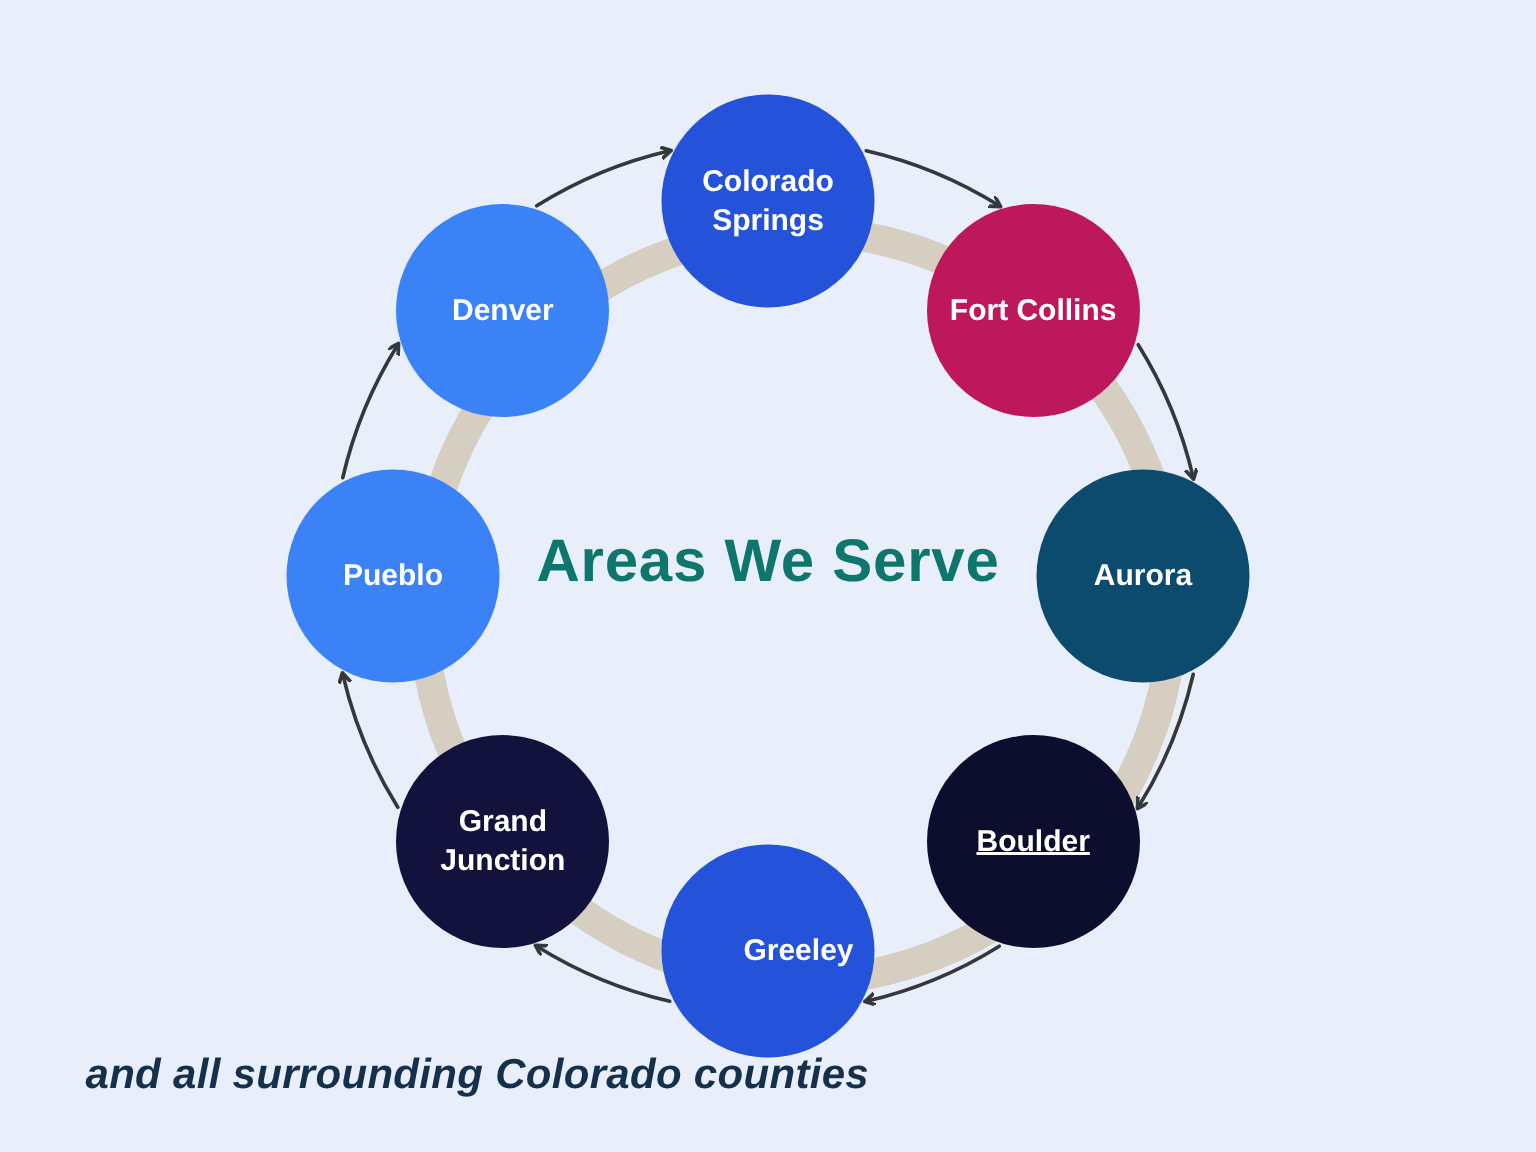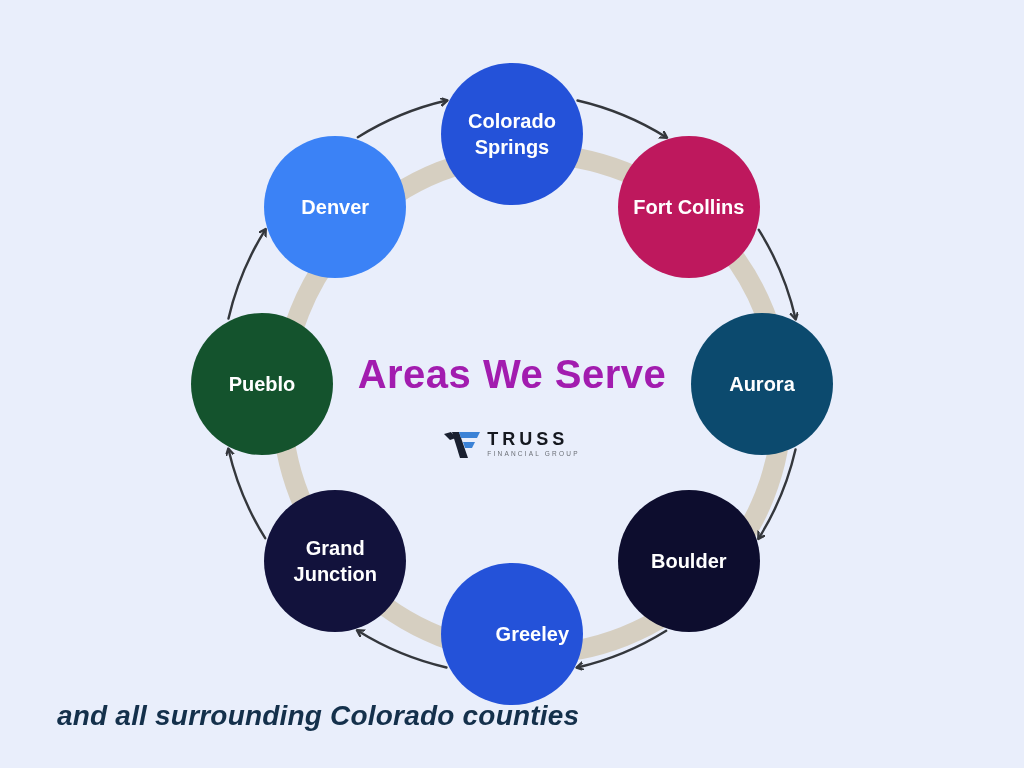--- a/index.html
+++ b/index.html
@@ -35,21 +35,21 @@
   .center{
     position:absolute;
     left:312px;top:352px;
     width:400px;
     text-align:center;
   }
   .center h1{
     margin:0;
     font-size:40px;
     font-weight:bold;
-    color:#a21caf;
+    color:#0f766e;
     letter-spacing:0.5px;
     white-space:nowrap;
   }
   .logo{
     margin-top:32px;
     display:flex;
     align-items:center;
     justify-content:center;
     gap:7px;
   }
@@ -105,47 +105,35 @@
   <div id="circles">
       <div class="city" style="background: rgb(36, 82, 217); left: 441px; top: 63px;">
         <span>Colorado Springs</span>
       </div>
       <div class="city" style="background: #be185d; left: 617.777px; top: 136.223px;">
         <span>Fort Collins</span>
       </div>
       <div class="city" style="background: #0c4a6e; left: 691px; top: 313px;">
         <span>Aurora</span>
       </div>
-      <div class="city" style="background: rgb(13, 13, 46); left: 617.777px; top: 489.777px;">
+      <div class="city" style="background: rgb(13, 13, 46); left: 617.777px; top: 489.777px; text-decoration: underline;">
         <span>Boulder</span>
       </div>
       <div class="city" style="background: rgb(36, 82, 217); left: 441px; top: 563px; justify-content: flex-end;">
         <span>Greeley</span>
       </div>
       <div class="city" style="background: rgb(18, 18, 60); left: 264.223px; top: 489.777px;">
         <span>Grand Junction</span>
       </div>
-      <div class="city" style="background: #14532d; left: 191px; top: 313px;">
+      <div class="city" style="background: #3b82f6; left: 191px; top: 313px;">
         <span>Pueblo</span>
       </div>
       <div class="city" style="background: #3b82f6; left: 264.223px; top: 136.223px;">
         <span>Denver</span>
       </div>
     </div>
 
   <div class="center">
     <h1>Areas We Serve</h1>
-    <div class="logo">
-      <svg width="36" height="30" viewBox="0 0 36 30">
-        <polygon points="0,5 7,3 12,9 6,11" fill="#1a2030"></polygon>
-        <polygon points="8,3 15,3 24,29 16,29" fill="#1a2030"></polygon>
-        <polygon points="15,3 36,3 33,9 17,9" fill="#3b82d6"></polygon>
-        <polygon points="19,13 31,13 28,19 21,19" fill="#3b82d6"></polygon>
-      </svg>
-      <div class="logo-text">
-        <span class="logo-word">TRUSS</span>
-        <span class="logo-sub">FINANCIAL GROUP</span>
-      </div>
-    </div>
   </div>
 
   <div class="footnote">and all surrounding Colorado counties</div>
 </div>
 
 </body></html>

